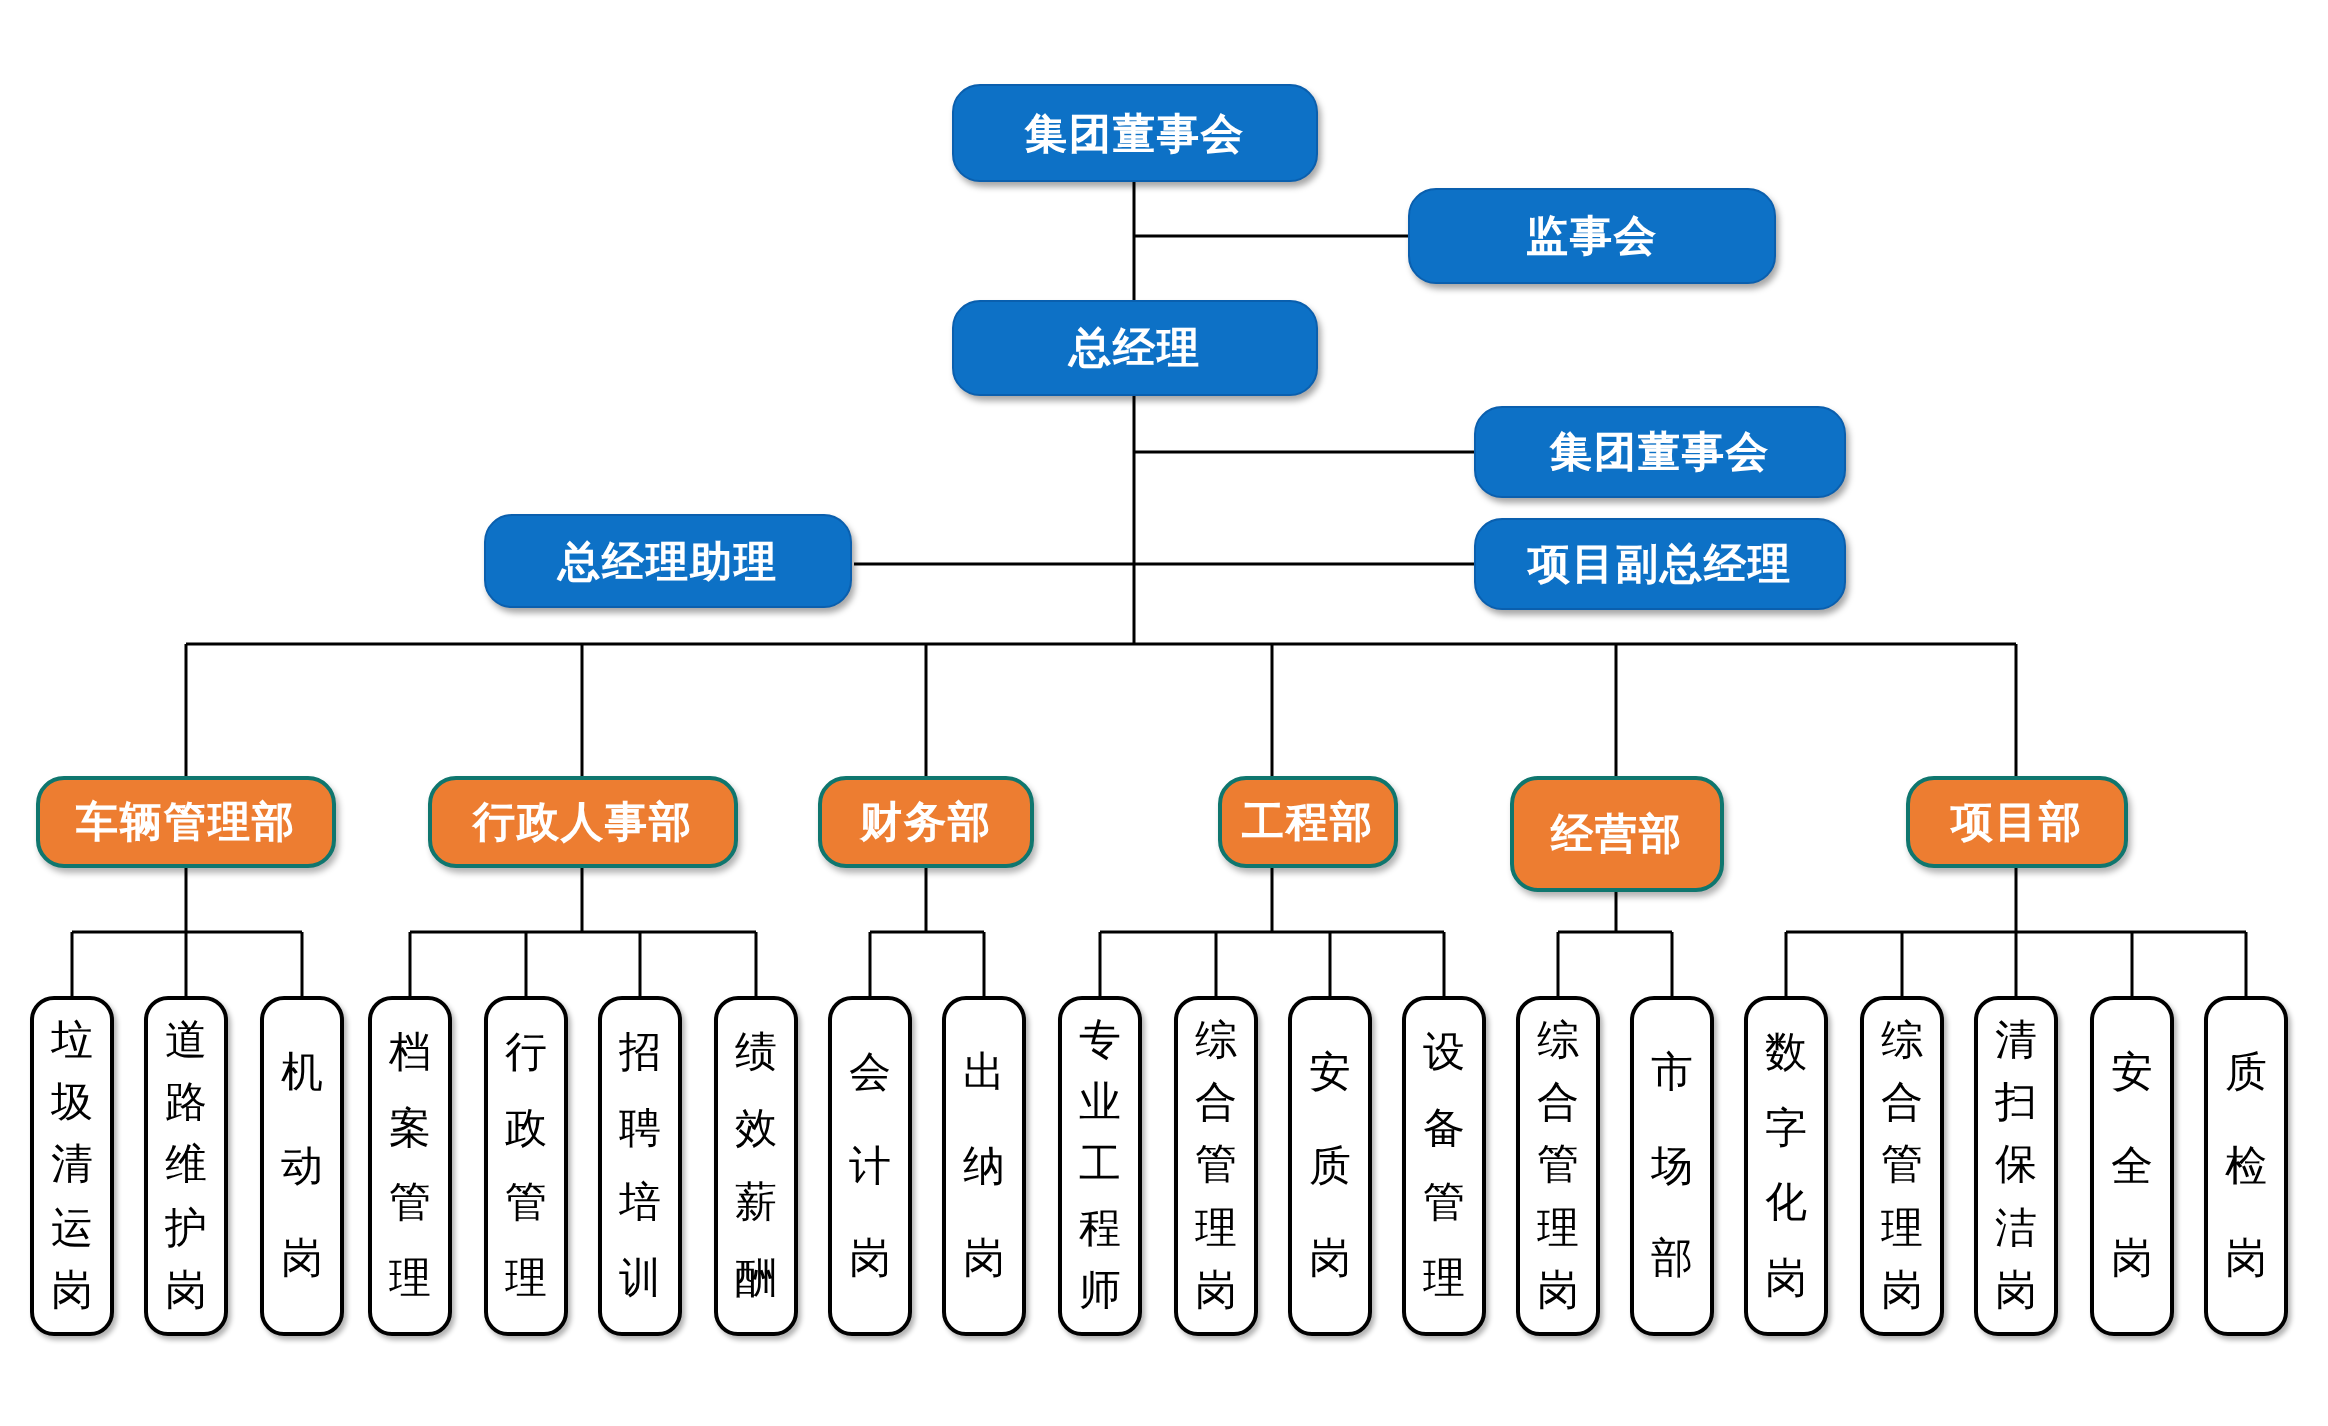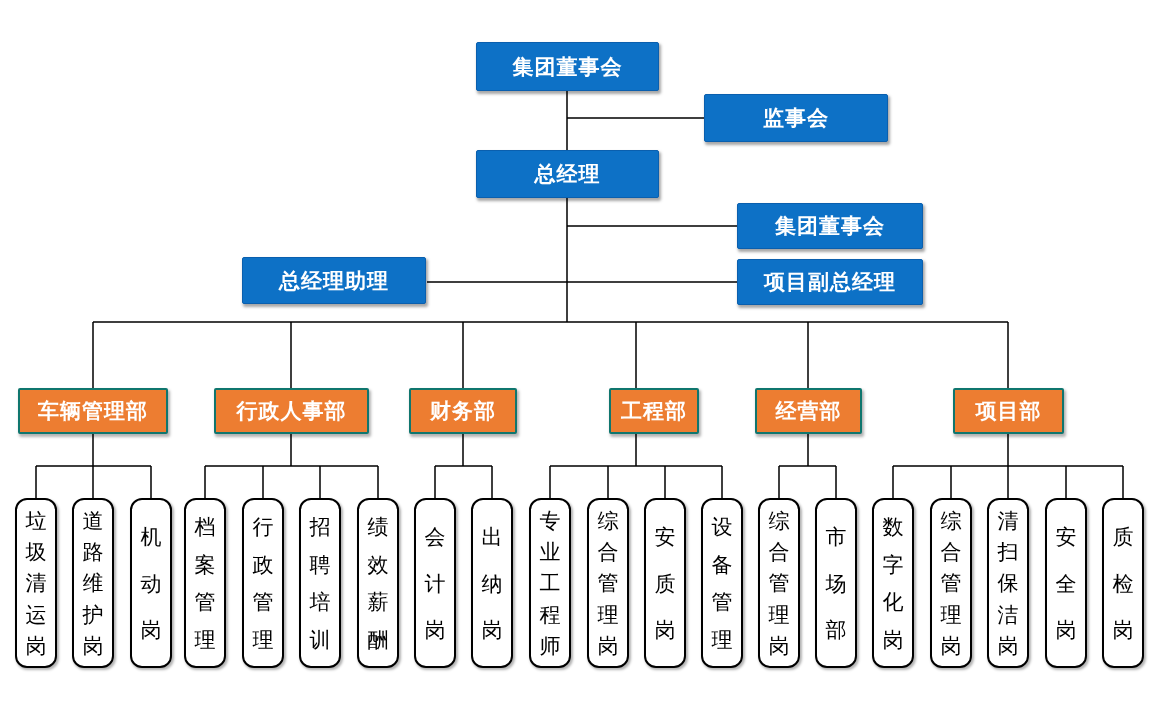--- a/index.html
+++ b/index.html
@@ -8,21 +8,21 @@
     width:1164px;height:713px;
     background:#ffffff;
     font-family:"Liberation Sans","DejaVu Sans",sans-serif;
     overflow:hidden;
   }
   .wires{position:absolute;left:0;top:0;width:1164px;height:713px;}
   .node{
     position:absolute;
     display:flex;align-items:center;justify-content:center;
     box-sizing:border-box;
-    border-radius:2px;
+    border-radius:14px;
     color:#ffffff;
     font-size:21px;font-weight:600;letter-spacing:1px;
     white-space:nowrap;
   }
   .exec{
     background:#0d71c6;
     border:1px solid #0a5fae;
     box-shadow:1.5px 2.5px 3px rgba(0,0,0,0.35);
   }
   .dept{
@@ -87,21 +87,21 @@
   <div class="node exec" style="left:737px;top:259px;width:186px;height:46px">项目副总经理</div>
 
   <div class="node dept" style="left:18px;top:388px;width:150px;height:46px">车辆管理部</div>
 
   <div class="node dept" style="left:409px;top:388px;width:108px;height:46px">财务部</div>
 
   <div class="node dept" style="left:214px;top:388px;width:155px;height:46px">行政人事部</div>
 
   <div class="node dept" style="left:609px;top:388px;width:90px;height:46px">工程部</div>
 
-  <div class="node dept" style="left:755px;top:388px;width:107px;height:46px">经营部</div>
+  <div class="node dept" style="left:755px;top:388px;width:107px;height:58px">经营部</div>
 
   <div class="node dept" style="left:953px;top:388px;width:111px;height:46px">项目部</div>
 
   <div class="pos" style="left:15px">
       <span>垃</span>
       <span>圾</span>
       <span>清</span>
       <span>运</span>
       <span>岗</span>
     </div>

